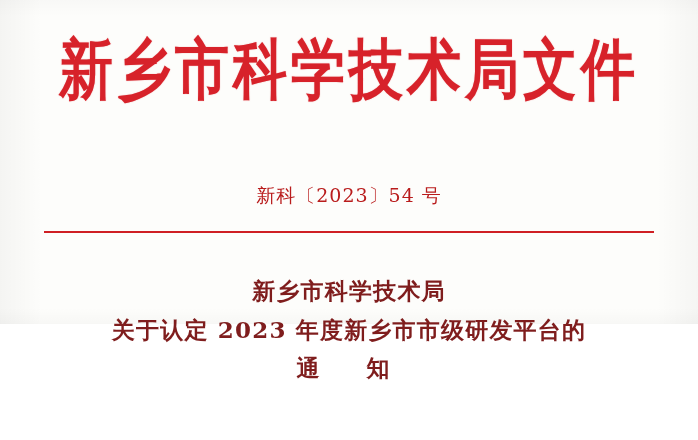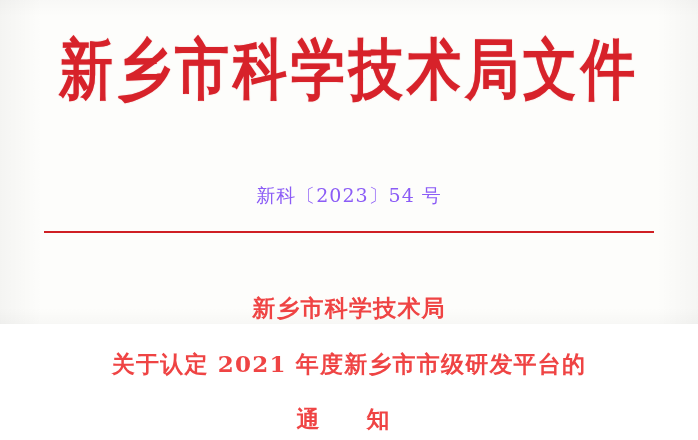--- a/index.html
+++ b/index.html
@@ -51,21 +51,21 @@
     transform-origin: top center;
   }
 
   .doc-number {
     position: absolute;
     top: 183px;
     left: 0;
     width: 698px;
     text-align: center;
     font-size: 19px;
-    color: #8b5cf6;
+    color: #b91c1c;
     letter-spacing: 1px;
     font-family: "DejaVu Serif", serif;
   }
 
   .red-rule {
     position: absolute;
     top: 231px;
     left: 44px;
     width: 610px;
     height: 2px;
@@ -76,25 +76,24 @@
     position: absolute;
     top: 272px;
     left: 0;
     width: 698px;
     text-align: center;
   }
   .body-line {
     font-family: "DejaVu Serif", serif;
     font-weight: bold;
     font-size: 23px;
-    color: #ef4444;
+    color: #7f1d1d;
     line-height: 1.68;
     letter-spacing: 1.2px;
     white-space: nowrap;
-    margin-top: 17px;
   }
   .body-line.spaced {
     letter-spacing: 12px;
     padding-left: 0;
   }
 </style>
 </head>
 <body>
 
 <div class="page">
@@ -102,17 +101,17 @@
   <div class="doc-header">
     <div class="doc-header-title">新乡市科学技术局文件</div>
   </div>
 
   <div class="doc-number">新科〔2023〕54 号</div>
 
   <div class="red-rule"></div>
 
   <div class="doc-body">
     <div class="body-line">新乡市科学技术局</div>
-    <div class="body-line">关于认定 2021 年度新乡市市级研发平台的</div>
+    <div class="body-line">关于认定 2023 年度新乡市市级研发平台的</div>
     <div class="body-line spaced">通　知</div>
   </div>
 
 </div>
 
 </body></html>

